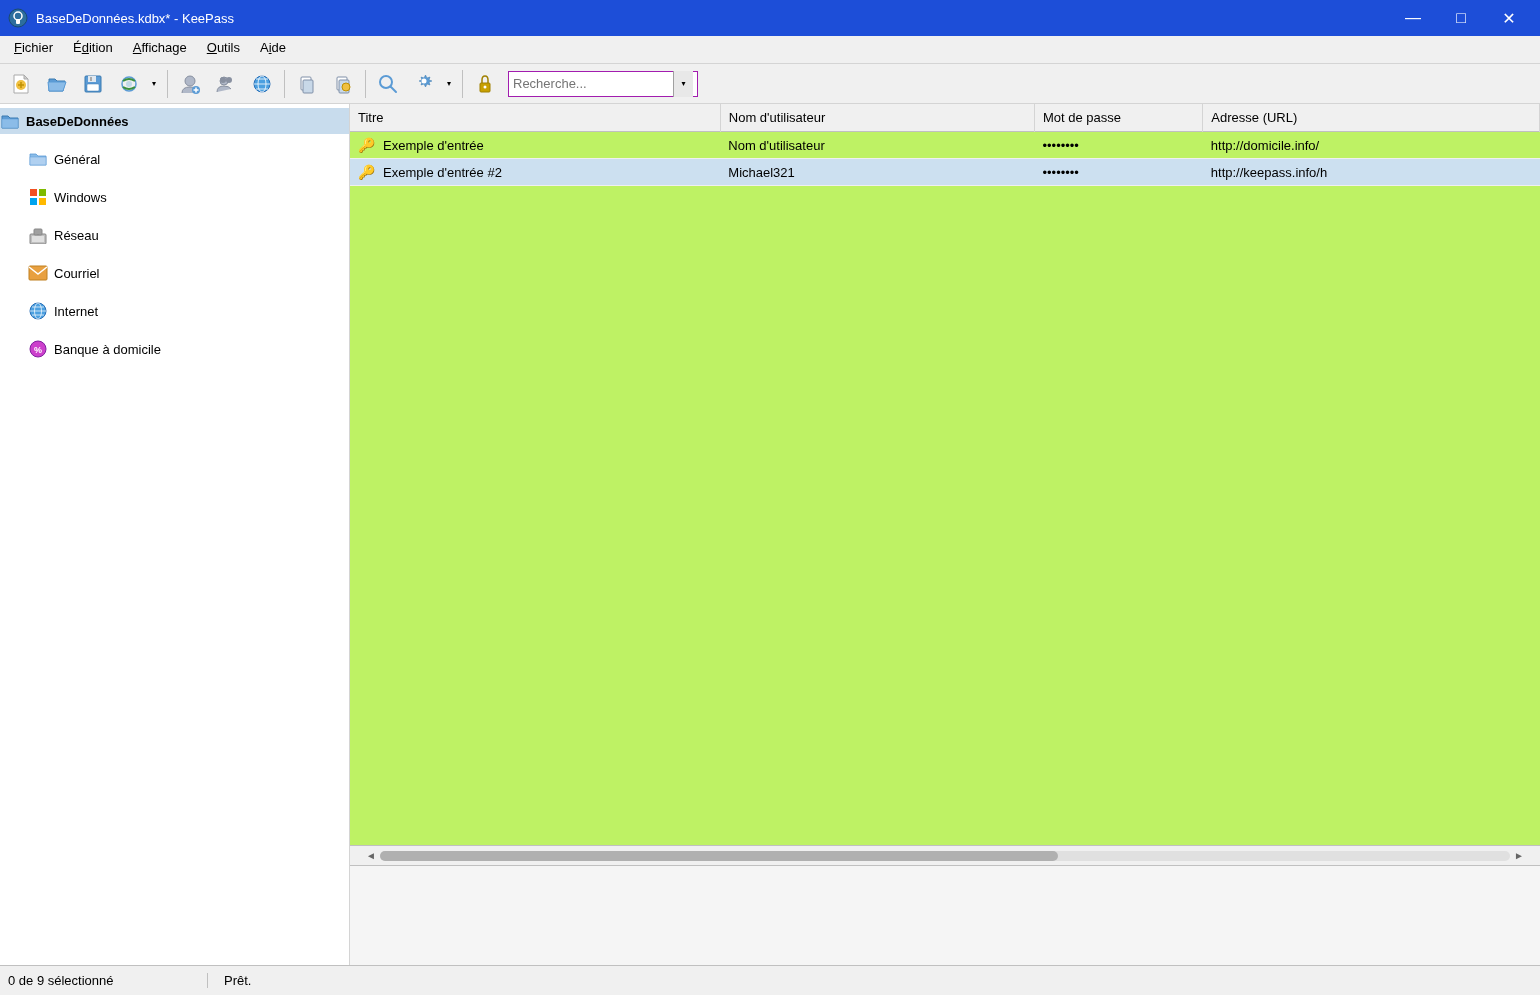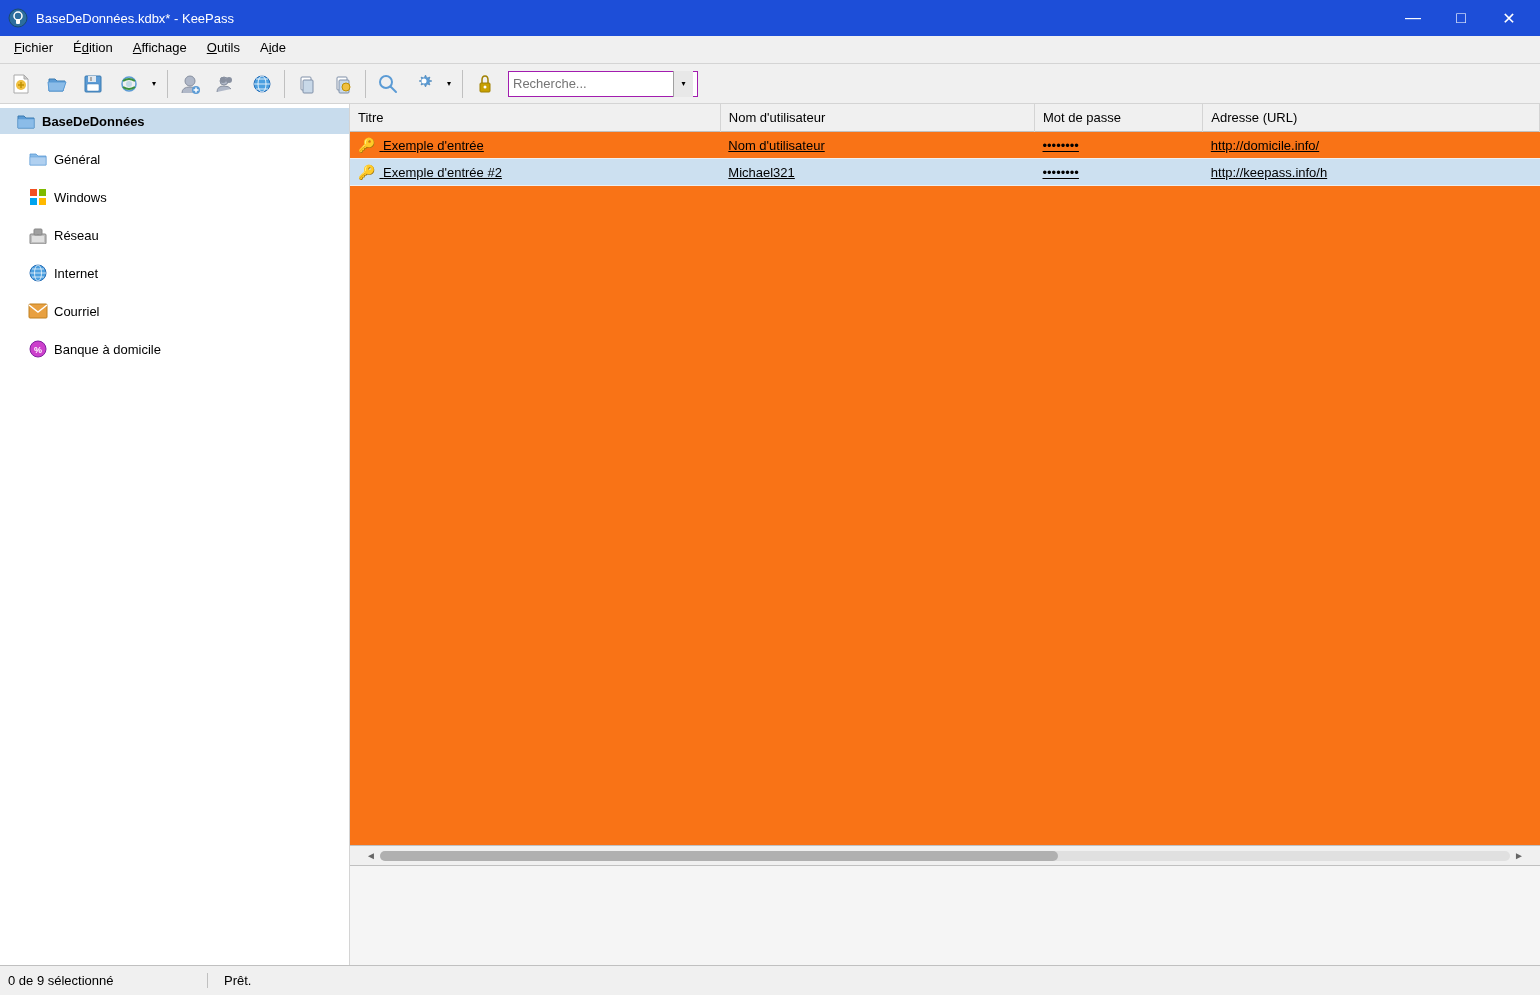--- a/index.html
+++ b/index.html
@@ -165,21 +165,21 @@
       display: flex;
       align-items: center;
       padding: 3px 8px;
       cursor: pointer;
       font-size: 13px;
       white-space: nowrap;
     }
     .tree-item.selected { background: #c8dced; }
     .tree-item.root {
       font-weight: bold;
-      padding-left: 16px;
+      padding-left: 0;
     }
     .tree-item.child { padding-left: 28px; margin-top: 12px; }
     .tree-icon {
       width: 20px;
       height: 20px;
       margin-right: 6px;
       display: flex;
       align-items: center;
       justify-content: center;
       font-size: 14px;
@@ -191,21 +191,21 @@
       flex: 1;
       display: flex;
       flex-direction: column;
       overflow: hidden;
     }
 
     
     #entry-table {
       flex: 1;
       overflow: auto;
-      background: #f97316;
+      background: #bef264;
     }
     table {
       width: 100%;
       border-collapse: collapse;
       table-layout: fixed;
     }
     thead tr {
       background: #f0f0f0;
       border-bottom: 1px solid #c0c0c0;
     }
@@ -223,21 +223,20 @@
     tbody tr {
       border-bottom: 1px solid #f0f0f0;
     }
     tbody tr.selected { background: #cce0f0; }
     tbody td {
       padding: 5px 8px;
       font-size: 13px;
       overflow: hidden;
       text-overflow: ellipsis;
       white-space: nowrap;
-      text-decoration: underline;
     }
     .col-title { width: 330px; }
     .col-username { width: 280px; }
     .col-password { width: 150px; }
     .col-url { width: 300px; }
 
     
     .entry-icon {
       display: inline-block;
       margin-right: 4px;
@@ -495,39 +494,39 @@
           <rect x="4" y="10" width="12" height="6" fill="#e0e0e0"></rect>
           <rect x="6" y="3" width="8" height="6" rx="1" fill="#a0a0a0" stroke="#888" stroke-width="1"></rect>
           <line x1="10" y1="8" x2="10" y2="9" stroke="#888" stroke-width="1"></line>
         </svg>
       </div>
       <span>Réseau</span>
     </div>
 
     <div class="tree-item child">
       <div class="tree-icon">
+        <svg width="20" height="16" viewBox="0 0 20 16">
+          <rect x="1" y="1" width="18" height="14" rx="1" fill="#e8a040" stroke="#c08020" stroke-width="1"></rect>
+          <path d="M1,2 L10,9 L19,2" fill="none" stroke="white" stroke-width="1.5"></path>
+        </svg>
+      </div>
+      <span>Courriel</span>
+    </div>
+
+    <div class="tree-item child">
+      <div class="tree-icon">
         <svg width="20" height="20" viewBox="0 0 20 20">
           <circle cx="10" cy="10" r="8" fill="#4ca0e0" stroke="#2a70b8" stroke-width="1"></circle>
           <ellipse cx="10" cy="10" rx="3.5" ry="8" fill="none" stroke="white" stroke-width="0.7"></ellipse>
           <line x1="2" y1="10" x2="18" y2="10" stroke="white" stroke-width="0.7"></line>
           <line x1="4" y1="6" x2="16" y2="6" stroke="white" stroke-width="0.7"></line>
           <line x1="4" y1="14" x2="16" y2="14" stroke="white" stroke-width="0.7"></line>
         </svg>
       </div>
       <span>Internet</span>
-    </div>
-
-    <div class="tree-item child">
-      <div class="tree-icon">
-        <svg width="20" height="16" viewBox="0 0 20 16">
-          <rect x="1" y="1" width="18" height="14" rx="1" fill="#e8a040" stroke="#c08020" stroke-width="1"></rect>
-          <path d="M1,2 L10,9 L19,2" fill="none" stroke="white" stroke-width="1.5"></path>
-        </svg>
-      </div>
-      <span>Courriel</span>
     </div>
 
     <div class="tree-item child">
       <div class="tree-icon">
         <svg width="20" height="20" viewBox="0 0 20 20">
           <circle cx="10" cy="10" r="8" fill="#cc40cc" stroke="#8020a0" stroke-width="1"></circle>
           <text x="10" y="14" text-anchor="middle" font-size="9" fill="white" font-weight="bold">%</text>
         </svg>
       </div>
       <span>Banque à domicile</span>

